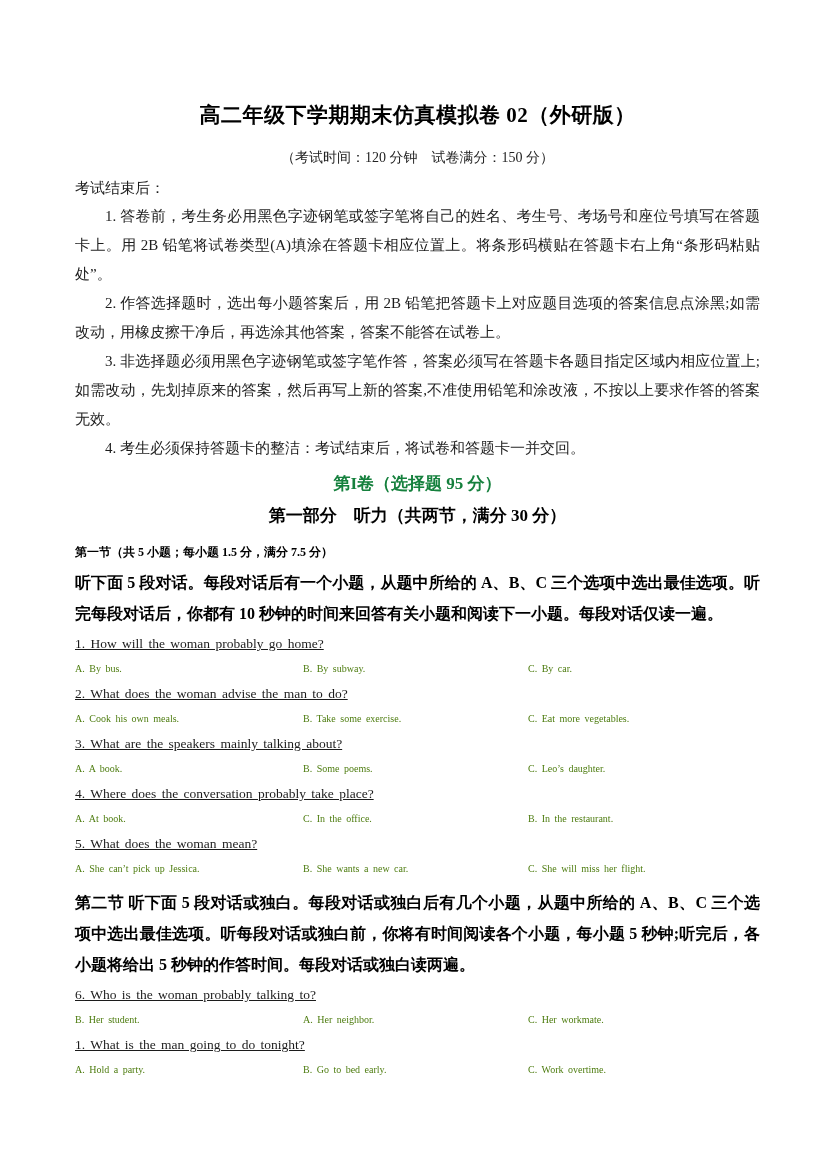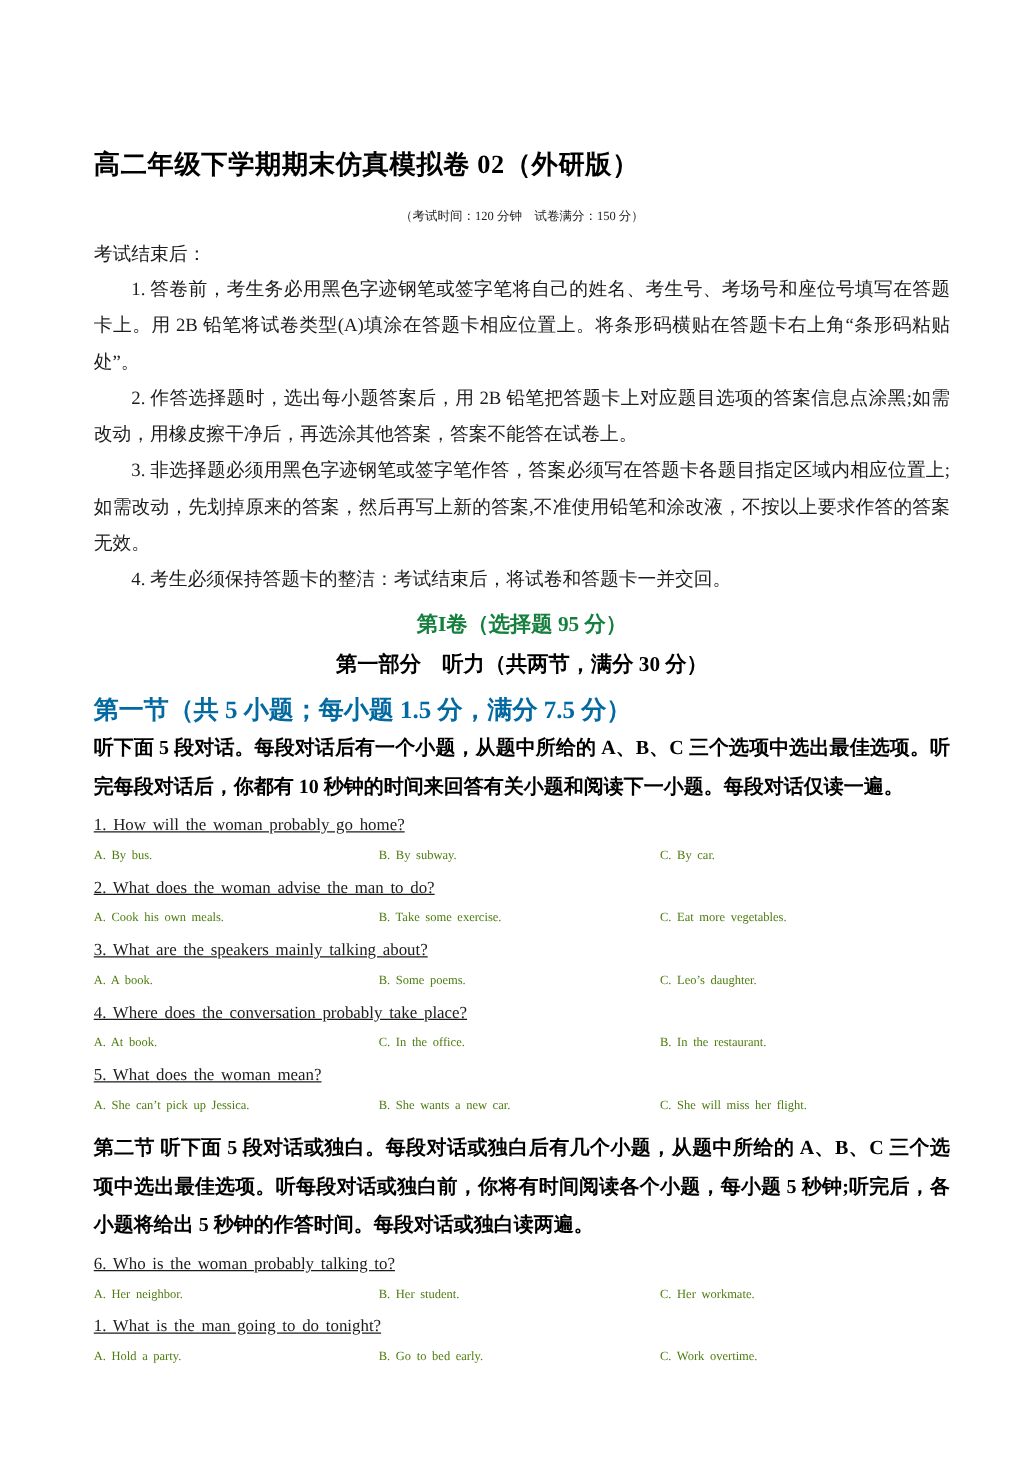--- a/index.html
+++ b/index.html
@@ -12,30 +12,30 @@
     width: 827px;
     height: 1169px;
     background: #ffffff;
     box-sizing: border-box;
     padding: 100px 67px 0 75px;
     font-family: "Liberation Serif", "DejaVu Serif", serif;
     color: #1c1c1c;
     overflow: hidden;
   }
   .title {
-    margin: 16px 0 18px 0;
+    margin: 0 0 18px 0;
     font-size: 21px;
     line-height: 30px;
     font-weight: bold;
-    text-align: left;
+    text-align: center;
     color: #000000;
     letter-spacing: 0.5px;
   }
   .meta {
-    font-size: 10px;
+    font-size: 14px;
     line-height: 20px;
     text-align: center;
     margin-bottom: 6px;
     color: #222222;
   }
   .notice-heading {
     font-size: 15px;
     line-height: 28px;
     color: #1c1c1c;
   }
@@ -58,24 +58,24 @@
   .part-heading {
     margin-top: 4px;
     font-size: 17px;
     line-height: 30px;
     font-weight: bold;
     text-align: center;
     color: #000000;
   }
   .sec-heading {
     margin-top: 6px;
-    font-size: 20px;
+    font-size: 12px;
     line-height: 30px;
     font-weight: bold;
-    color: #0369a1;
+    color: #000000;
   }
   .instructions {
     margin: 0;
     font-size: 16px;
     line-height: 31px;
     font-weight: bold;
     text-align: justify;
     color: #000000;
   }
   .instructions.sec2 {
@@ -173,22 +173,22 @@
 
   </div>
 
   <p class="instructions sec2">第二节 听下面 5 段对话或独白。每段对话或独白后有几个小题，从题中所给的 A、B、C 三个选项中选出最佳选项。听每段对话或独白前，你将有时间阅读各个小题，每小题 5 秒钟;听完后，各小题将给出 5 秒钟的作答时间。每段对话或独白读两遍。</p>
 
   <div class="questions">
 
     <div class="q">
       <div class="q-text">6. Who is the woman probably talking to?</div>
       <div class="opts">
+        <span>B. Her student.</span>
         <span>A. Her neighbor.</span>
-        <span>B. Her student.</span>
         <span>C. Her workmate.</span>
       </div>
     </div>
 
     <div class="q">
       <div class="q-text">1. What is the man going to do tonight?</div>
       <div class="opts">
         <span>A. Hold a party.</span>
         <span>B. Go to bed early.</span>
         <span>C. Work overtime.</span>

